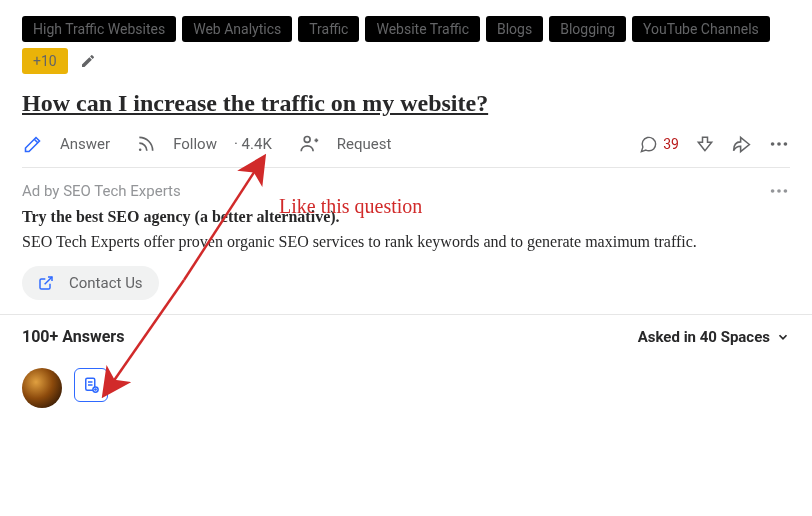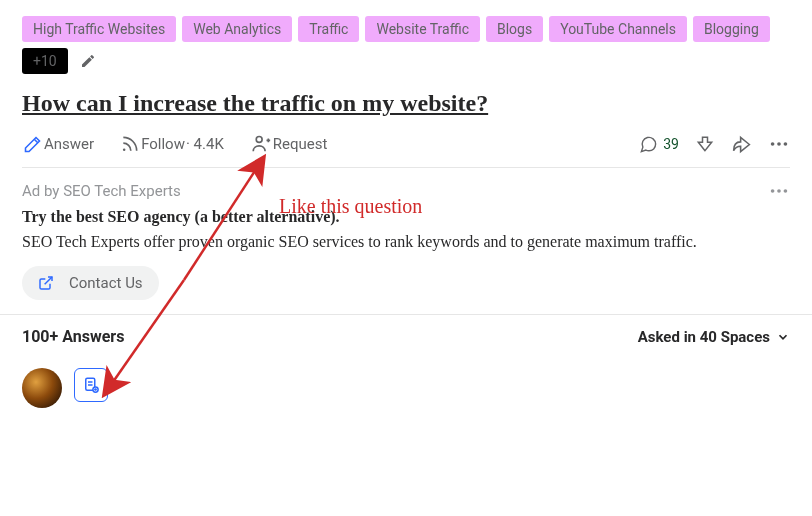--- a/index.html
+++ b/index.html
@@ -18,29 +18,29 @@
     padding: 16px 22px 0 22px;
   }
   .tags-row {
     display: flex;
     flex-wrap: wrap;
     gap: 6px 6px;
     align-items: center;
     margin-bottom: 14px;
   }
   .tag {
-    background: #f0abfc;
+    background: #000000;
     color: #636466;
     font-size: 14px;
     padding: 5px 11px;
     border-radius: 3px;
     cursor: pointer;
   }
   .tag-plus {
-    background: #000000;
+    background: #eab308;
     color: #636466;
     font-size: 14px;
     padding: 5px 11px;
     border-radius: 3px;
   }
   .edit-icon {
     color: #636466;
     padding: 2px 6px;
     cursor: pointer;
     display: inline-flex;
@@ -64,39 +64,39 @@
     margin-bottom: 12px;
   }
   .action-left {
     display: flex;
     align-items: center;
     gap: 26px;
   }
   .action-item {
     display: inline-flex;
     align-items: center;
-    gap: 1px;
+    gap: 17px;
     color: #636466;
     font-size: 15px;
     cursor: pointer;
   }
   .action-item .icon {
     display: inline-flex;
     align-items: center;
     justify-content: center;
   }
   .follow-count {
     color: #636466;
     font-size: 15px;
   }
   .action-right {
     display: flex;
     align-items: center;
     gap: 16px;
-    color: #14532d;
+    color: #b91c1c;
   }
   .action-right .icon-btn {
     display: inline-flex;
     align-items: center;
     gap: 5px;
     cursor: pointer;
     font-size: 14px;
   }
   .more-dots {
     cursor: pointer;
@@ -227,22 +227,22 @@
 <body>
 
 <div class="container">
 
   <div class="tags-row">
     <span class="tag">High Traffic Websites</span>
     <span class="tag">Web Analytics</span>
     <span class="tag">Traffic</span>
     <span class="tag">Website Traffic</span>
     <span class="tag">Blogs</span>
+    <span class="tag">Blogging</span>
     <span class="tag">YouTube Channels</span>
-    <span class="tag">Blogging</span>
     <span class="tag-plus">+10</span>
     <span class="edit-icon">
       <svg width="16" height="16" viewBox="0 0 24 24" fill="none" stroke="#636466" stroke-width="2">
         <path d="M3 17.25V21h3.75L17.81 9.94l-3.75-3.75L3 17.25zM20.71 7.04a1 1 0 0 0 0-1.41l-2.34-2.34a1 1 0 0 0-1.41 0l-1.83 1.83 3.75 3.75 1.83-1.83z" fill="#636466" stroke="none"></path>
       </svg>
     </span>
   </div>
 
   <h1 class="question-title">How can I increase the traffic on my website?</h1>
 

